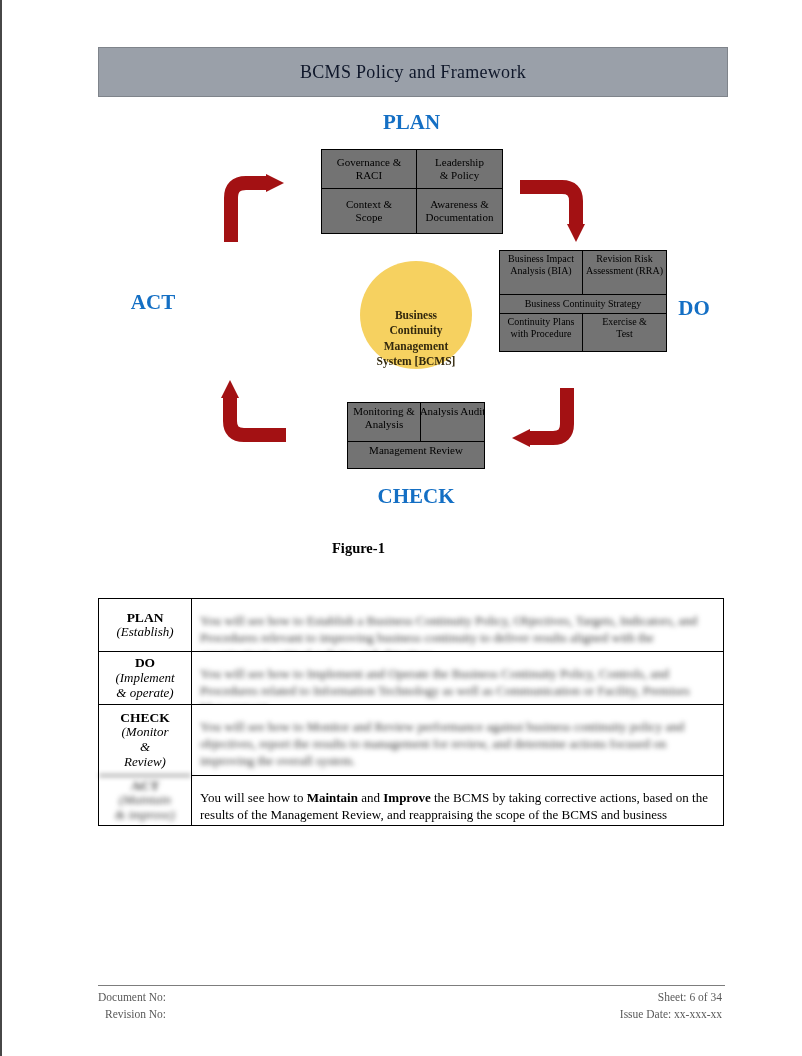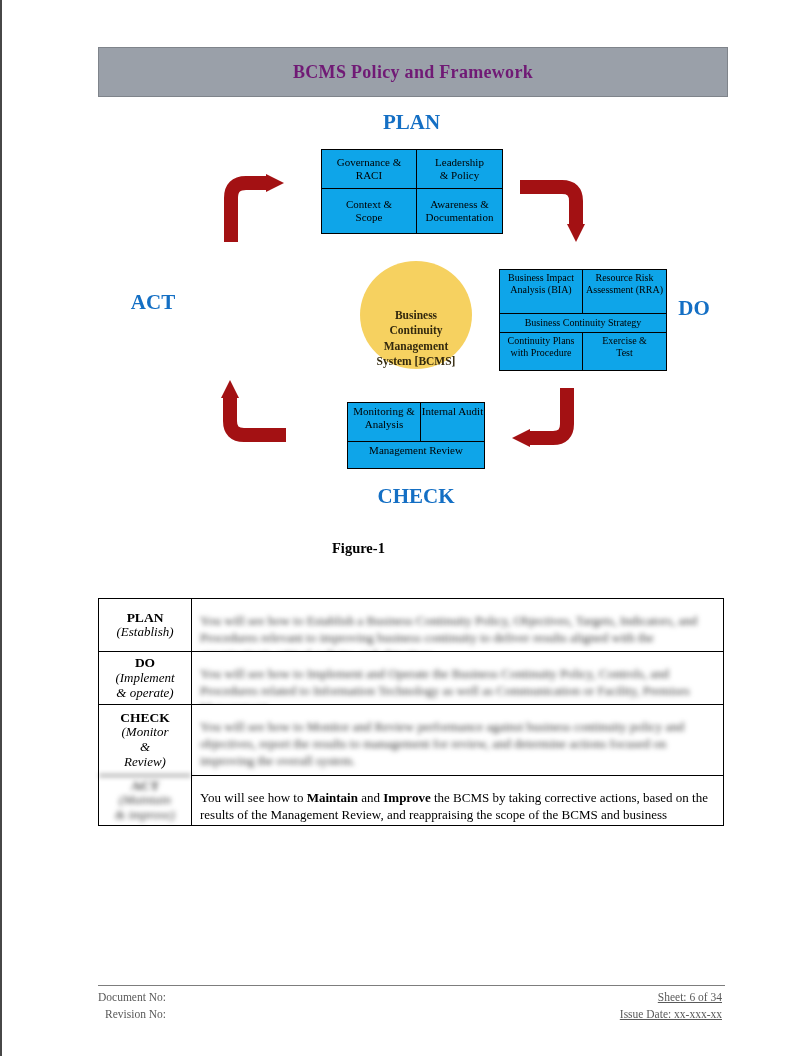--- a/index.html
+++ b/index.html
@@ -8,37 +8,37 @@
     font-family:"Liberation Serif","DejaVu Serif",serif;color:#000;
     border-left:2px solid #474747;box-sizing:border-box;overflow:hidden;
   }
   .abs{position:absolute;}
   
   .header-bar{
     left:96px;top:47px;width:630px;height:50px;background:#9aa0a9;
     border:1px solid #7f848b;box-sizing:border-box;
     display:flex;align-items:center;justify-content:center;
   }
-  .header-bar .title{color:#701a75;font-weight:bold;font-size:18px;letter-spacing:.3px;}
+  .header-bar .title{color:#0f172a;font-weight:normal;font-size:18px;letter-spacing:.3px;}
   
   .pdca-label{color:#146fc4;font-weight:bold;font-size:21px;text-align:center;}
   
   .mini-table{
-    display:grid;border:1px solid #000;background:#0ea5e9;box-sizing:content-box;
+    display:grid;border:1px solid #000;background:#737373;box-sizing:content-box;
   }
   .mini-table .cell{
     border-left:1px solid #000;border-top:1px solid #000;
     display:flex;align-items:center;justify-content:center;text-align:center;
     white-space:pre;overflow:hidden;line-height:1.2;
   }
   .mini-table .cell.noleft{border-left:none;}
   .mini-table .cell.notop{border-top:none;}
   .mini-table .cell.topalign{align-items:flex-start;padding-top:2px;}
   .plan-table{left:319px;top:149px;grid-template-columns:94px 86px;grid-template-rows:38px 45px;font-size:11px;}
-  .do-table{left:497px;top:250px;grid-template-columns:82px 84px;grid-template-rows:43px 19px 38px;font-size:10px;margin-top:19px;}
+  .do-table{left:497px;top:250px;grid-template-columns:82px 84px;grid-template-rows:43px 19px 38px;font-size:10px;}
   .check-table{left:345px;top:402px;grid-template-columns:72px 64px;grid-template-rows:38px 27px;font-size:11px;}
   .act-table{left:155px;top:261px;grid-template-columns:77px 79px;grid-template-rows:27px 45px;font-size:11px;}
   .span2{grid-column:1 / 3;}
   
   .center-ellipse{
     left:358px;top:261px;width:112px;height:108px;border-radius:50%;
     background:#f6d160;display:flex;justify-content:center;align-items:flex-end;
     text-align:center;
   }
   .center-ellipse .txt{
@@ -61,21 +61,21 @@
   .summary-table .content{
     border-top:1px solid #000;border-left:1px solid #000;
     padding:14px 8px 2px 8px;line-height:1.3;overflow:hidden;
   }
   .summary-table .r1{border-top:none;}
   .blurred{filter:blur(2.6px);color:#3c3c3c;}
   
   .footer-rule{left:96px;top:985px;width:627px;border-top:1.5px solid #7d7d7d;height:0;}
   .footer-left,.footer-right{top:989px;font-size:11.5px;color:#595959;line-height:1.45;text-align:right;}
   .footer-left{left:96px;}
-  .footer-right{right:80px;text-align:right;text-decoration:underline;}
+  .footer-right{right:80px;text-align:right;}
   svg{display:block;}
 </style>
 </head>
 <body>
 
 <div class="page">
 
   <div class="abs header-bar">
     <span class="title">BCMS Policy and Framework</span>
   </div>
@@ -114,34 +114,34 @@
   <div class="abs center-ellipse">
     <div class="txt">Business
 Continuity
 Management
 System [BCMS]</div>
   </div>
 
   <div class="abs mini-table do-table">
     <div class="cell noleft notop topalign">Business Impact
 Analysis (BIA)</div>
-    <div class="cell notop topalign">Resource Risk
+    <div class="cell notop topalign">Revision Risk
 Assessment (RRA)</div>
     <div class="cell noleft span2">Business Continuity Strategy</div>
     <div class="cell noleft topalign">Continuity Plans
 with Procedure</div>
     <div class="cell topalign">Exercise &amp;
 Test</div>
   </div>
   <div class="abs pdca-label" style="left:668px;top:296px;width:48px;">DO</div>
 
   <div class="abs mini-table check-table">
     <div class="cell noleft notop topalign">Monitoring &amp;
 Analysis</div>
-    <div class="cell notop topalign">Internal Audit</div>
+    <div class="cell notop topalign">Analysis Audit</div>
     <div class="cell noleft span2 topalign">Management Review</div>
   </div>
   <div class="abs pdca-label" style="left:364px;top:484px;width:100px;">CHECK</div>
 
   <div class="abs figure-caption">Figure-1</div>
 
   <div class="abs summary-table">
     <div class="lbl r1">
       <span class="big">PLAN</span>
       <span class="sub">(Establish)</span>

